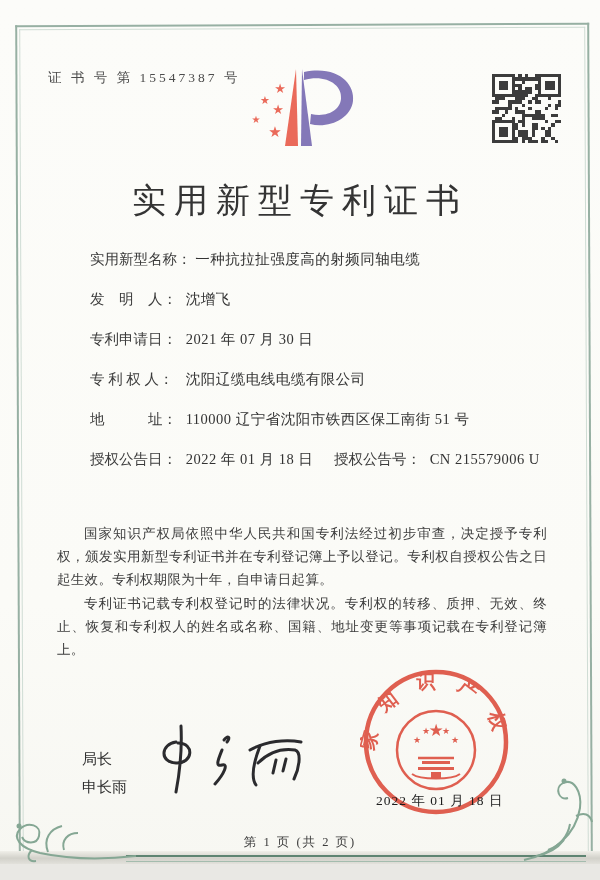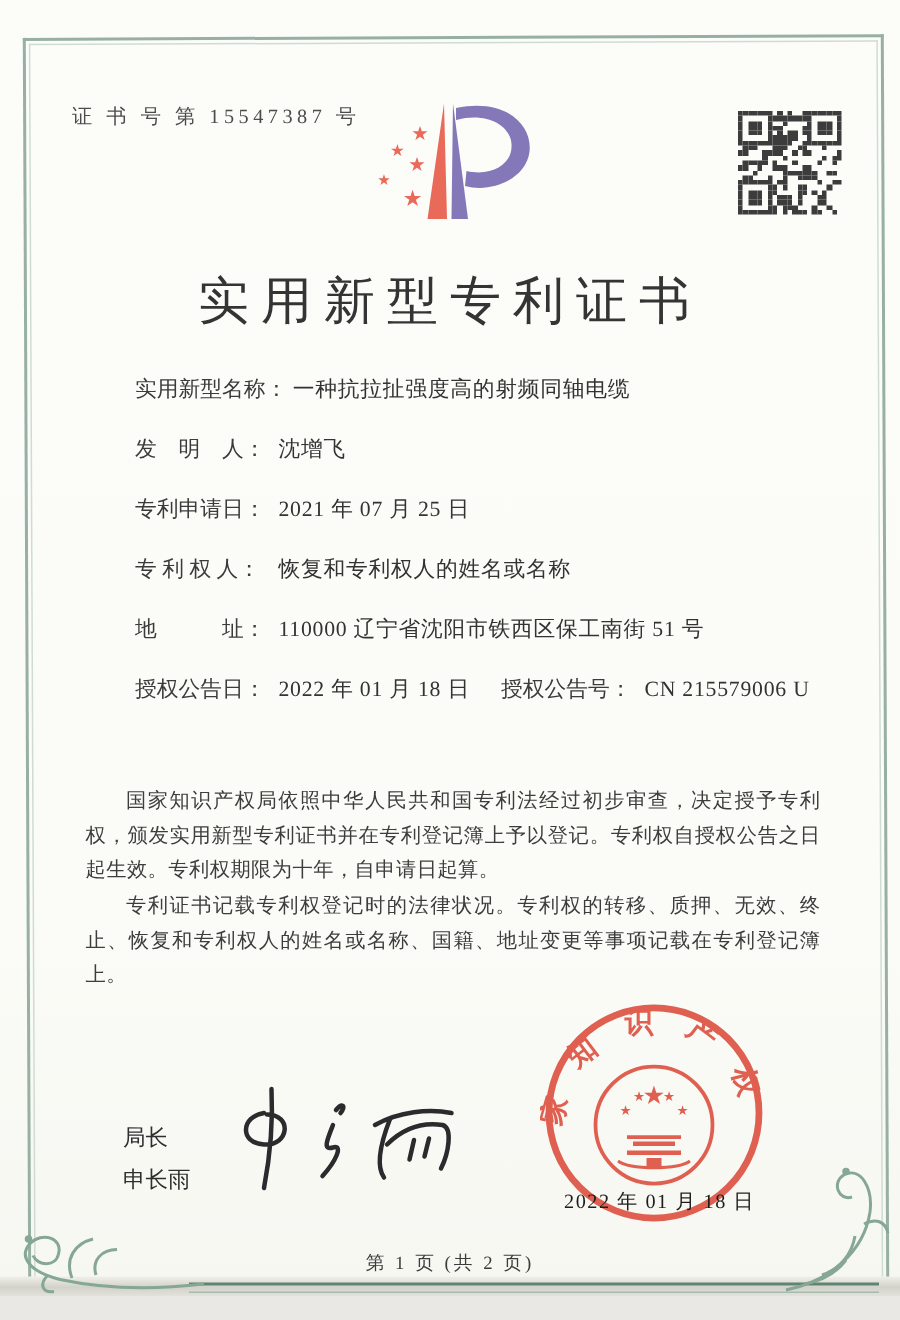--- a/index.html
+++ b/index.html
@@ -543,25 +543,25 @@
     <div class="row">
       <span class="lab">实用新型名称：</span>
       <span class="val">一种抗拉扯强度高的射频同轴电缆</span>
     </div>
     <div class="row">
       <span class="lab">发　明　人：</span>
       <span class="val">沈增飞</span>
     </div>
     <div class="row">
       <span class="lab">专利申请日：</span>
-      <span class="val">2021 年 07 月 25 日</span>
+      <span class="val">2021 年 07 月 30 日</span>
     </div>
     <div class="row">
       <span class="lab">专 利 权 人：</span>
-      <span class="val">恢复和专利权人的姓名或名称</span>
+      <span class="val">沈阳辽缆电线电缆有限公司</span>
     </div>
     <div class="row">
       <span class="lab">地　　　址：</span>
       <span class="val">110000 辽宁省沈阳市铁西区保工南街 51 号</span>
     </div>
     <div class="row">
       <span>
         <span class="lab">授权公告日：</span>
         <span class="val">2022 年 01 月 18 日</span>
       </span>

